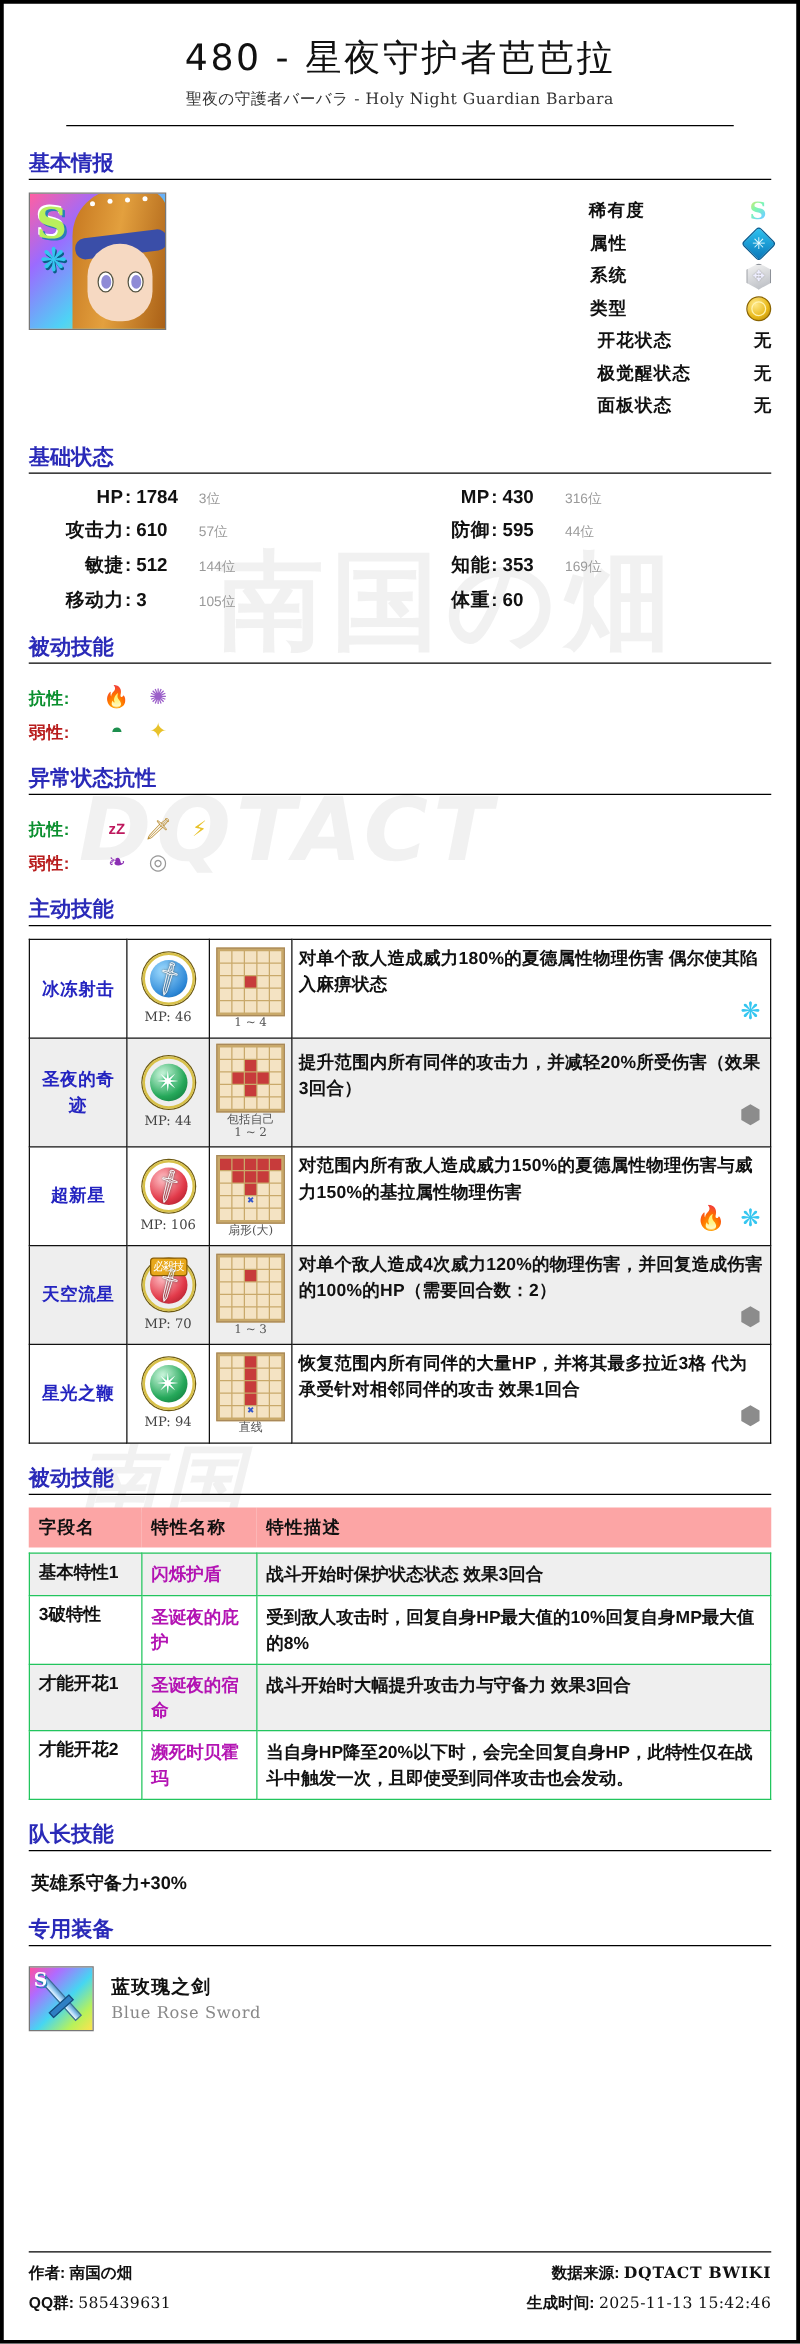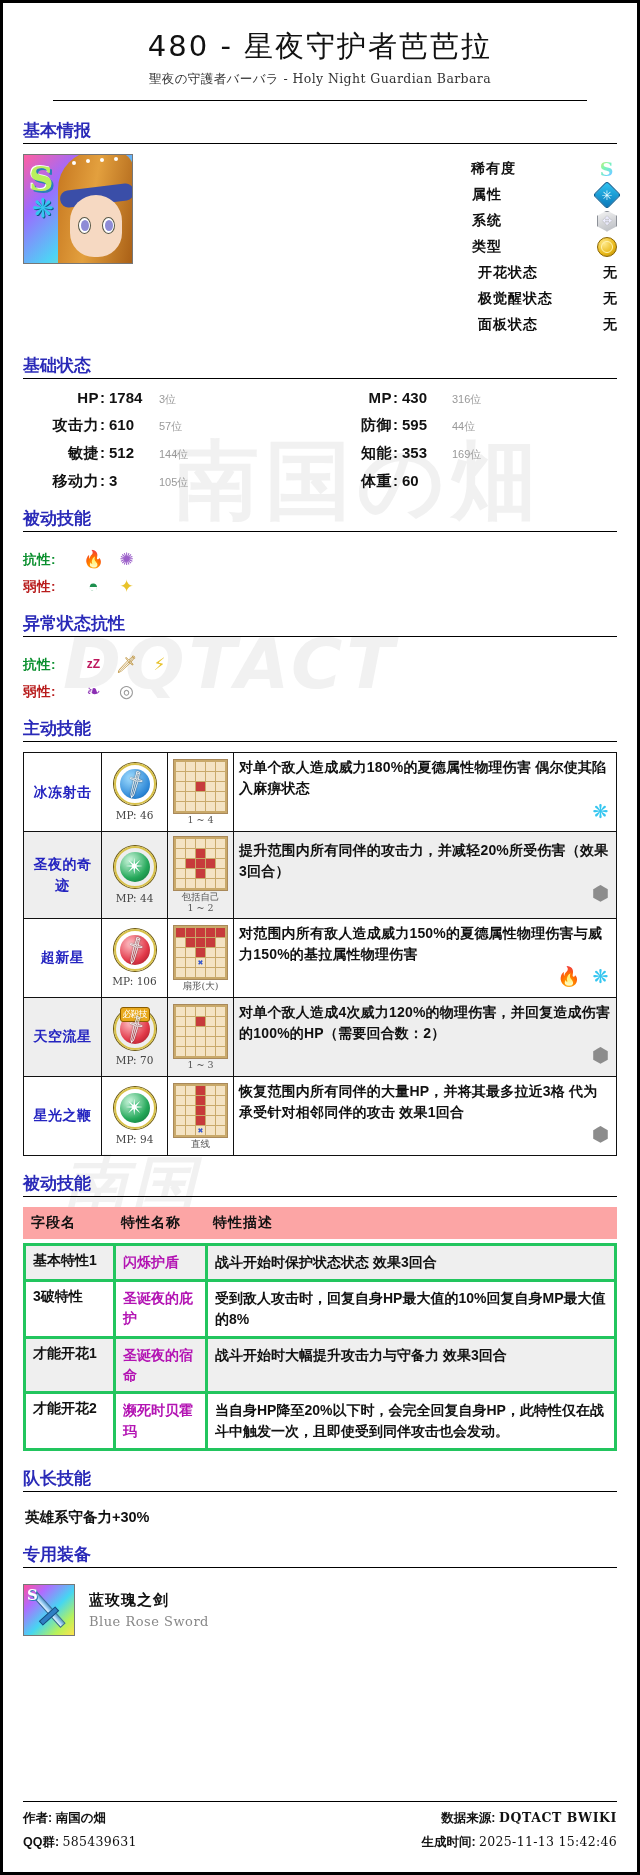--- a/index.html
+++ b/index.html
@@ -224,21 +224,21 @@
   .grid5 i.self { background:#f4e3c3; position:relative; }
   .grid5 i.self::after{
     content:"✖"; position:absolute; left:50%; top:50%;
     transform:translate(-50%,-50%); font-size:7px; color:#3355cc; line-height:1;
   }
 
   
   .pas-head { background:#fca5a5; font-size:14px; font-weight:bold; }
   .pas-head td { padding:7px 8px; border:none; letter-spacing:1px; }
   .pas-tb { border:1.5px solid #111; font-size:13px; margin-top:4px; }
-  .pas-tb td { border:3px solid #22c55e; padding:6px 7px; vertical-align:top; }
+  .pas-tb td { border:1px solid #22c55e; padding:6px 7px; vertical-align:top; }
   .pas-tb tr:nth-child(odd) { background:#efefef; }
   .pas-field { width:90px; font-weight:bold; font-size:14px; }
   .pas-nm { width:92px; color:#b313b3; font-weight:bold; font-size:14px; line-height:1.45; }
   .pas-desc { font-weight:bold; font-size:14px; line-height:1.5; }
 
   
   .leader-txt { font-size:14.5px; font-weight:bold; padding:6px 2px 0 2px; }
 
   
   .equip-row { display:flex; align-items:center; gap:14px; padding-top:6px; }

